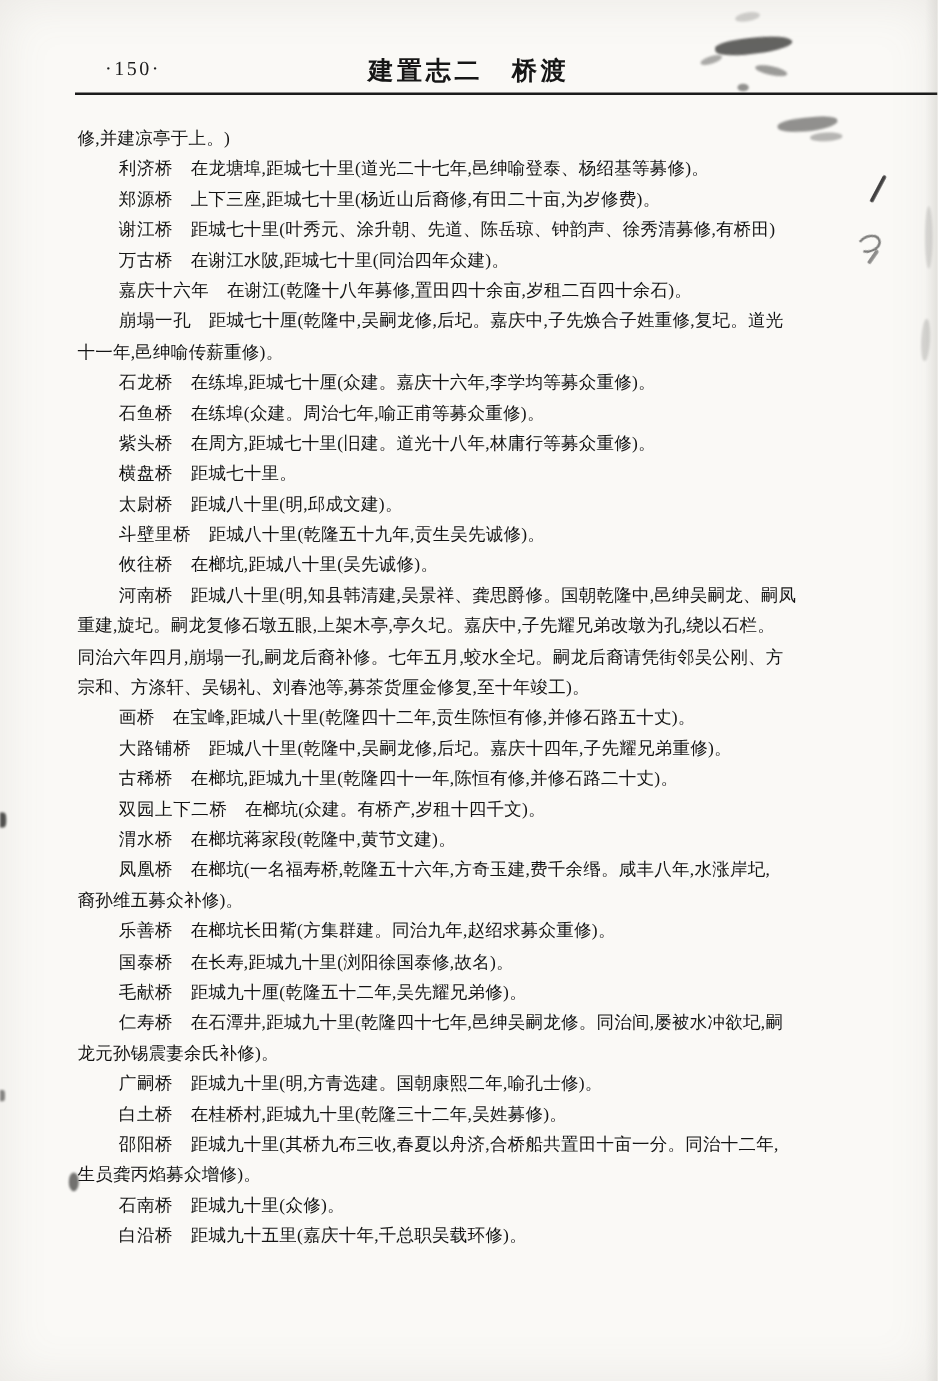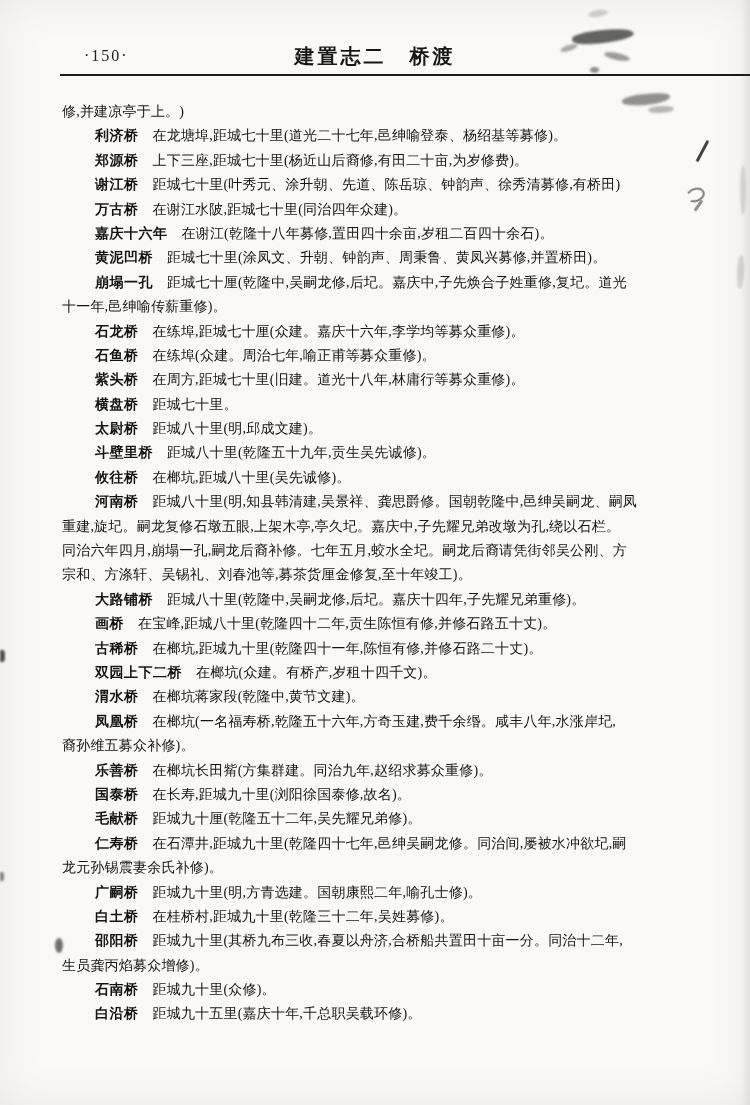--- a/index.html
+++ b/index.html
@@ -33,21 +33,21 @@
   }
   
   .body-text{
     position:absolute;left:62px;top:100px;width:688px;
   }
   p.line{
     margin:0;height:24.4px;line-height:24.4px;
     font-size:14px;white-space:nowrap;color:#141414;
   }
   p.line.entry{padding-left:33px;}
-  .bname{font-weight:bold;margin-right:14px;letter-spacing:.5px;}
+  .bname{font-weight:normal;margin-right:14px;letter-spacing:.5px;}
   .btext{letter-spacing:.2px;}
   
   .smudge{position:absolute;background:#2a2a28;border-radius:50%;filter:blur(1px);}
   .stroke{position:absolute;background:#222;border-radius:2px;filter:blur(.4px);}
   .curl{
     position:absolute;width:15px;height:10px;border:2px solid #2b2b2b;
     border-left-color:transparent;border-radius:50%;
     background:transparent;filter:blur(.5px);
   }
   .edge-shade{
@@ -66,36 +66,35 @@
   </div>
   <div class="rule"></div>
 
   <div class="body-text" id="body-lines">
       <p class="line"><span class="btext">修,并建凉亭于上。)</span></p>
       <p class="line entry"><span class="bname">利济桥</span><span class="btext">在龙塘埠,距城七十里(道光二十七年,邑绅喻登泰、杨绍基等募修)。</span></p>
       <p class="line entry"><span class="bname">郑源桥</span><span class="btext">上下三座,距城七十里(杨近山后裔修,有田二十亩,为岁修费)。</span></p>
       <p class="line entry"><span class="bname">谢江桥</span><span class="btext">距城七十里(叶秀元、涂升朝、先道、陈岳琼、钟韵声、徐秀清募修,有桥田)</span></p>
       <p class="line entry"><span class="bname">万古桥</span><span class="btext">在谢江水陂,距城七十里(同治四年众建)。</span></p>
       <p class="line entry"><span class="bname">嘉庆十六年</span><span class="btext">在谢江(乾隆十八年募修,置田四十余亩,岁租二百四十余石)。</span></p>
-      <p class="line entry"><span class="bname">黄泥凹桥</span><span class="btext">距城七十里(涂凤文、升朝、钟韵声、周秉鲁、黄凤兴募修,并置桥田)。</span></p>
       <p class="line entry"><span class="bname">崩塌一孔</span><span class="btext">距城七十厘(乾隆中,吴嗣龙修,后圮。嘉庆中,子先焕合子姓重修,复圮。道光</span></p>
       <p class="line"><span class="btext">十一年,邑绅喻传薪重修)。</span></p>
       <p class="line entry"><span class="bname">石龙桥</span><span class="btext">在练埠,距城七十厘(众建。嘉庆十六年,李学均等募众重修)。</span></p>
       <p class="line entry"><span class="bname">石鱼桥</span><span class="btext">在练埠(众建。周治七年,喻正甫等募众重修)。</span></p>
       <p class="line entry"><span class="bname">紫头桥</span><span class="btext">在周方,距城七十里(旧建。道光十八年,林庸行等募众重修)。</span></p>
       <p class="line entry"><span class="bname">横盘桥</span><span class="btext">距城七十里。</span></p>
       <p class="line entry"><span class="bname">太尉桥</span><span class="btext">距城八十里(明,邱成文建)。</span></p>
       <p class="line entry"><span class="bname">斗壁里桥</span><span class="btext">距城八十里(乾隆五十九年,贡生吴先诚修)。</span></p>
       <p class="line entry"><span class="bname">攸往桥</span><span class="btext">在榔坑,距城八十里(吴先诚修)。</span></p>
       <p class="line entry"><span class="bname">河南桥</span><span class="btext">距城八十里(明,知县韩清建,吴景祥、龚思爵修。国朝乾隆中,邑绅吴嗣龙、嗣凤</span></p>
       <p class="line"><span class="btext">重建,旋圮。嗣龙复修石墩五眼,上架木亭,亭久圮。嘉庆中,子先耀兄弟改墩为孔,绕以石栏。</span></p>
       <p class="line"><span class="btext">同治六年四月,崩塌一孔,嗣龙后裔补修。七年五月,蛟水全圮。嗣龙后裔请凭街邻吴公刚、方</span></p>
       <p class="line"><span class="btext">宗和、方涤轩、吴锡礼、刘春池等,募茶货厘金修复,至十年竣工)。</span></p>
+      <p class="line entry"><span class="bname">画桥</span><span class="btext">在宝峰,距城八十里(乾隆四十二年,贡生陈恒有修,并修石路五十丈)。</span></p>
       <p class="line entry"><span class="bname">大路铺桥</span><span class="btext">距城八十里(乾隆中,吴嗣龙修,后圮。嘉庆十四年,子先耀兄弟重修)。</span></p>
-      <p class="line entry"><span class="bname">画桥</span><span class="btext">在宝峰,距城八十里(乾隆四十二年,贡生陈恒有修,并修石路五十丈)。</span></p>
       <p class="line entry"><span class="bname">古稀桥</span><span class="btext">在榔坑,距城九十里(乾隆四十一年,陈恒有修,并修石路二十丈)。</span></p>
       <p class="line entry"><span class="bname">双园上下二桥</span><span class="btext">在榔坑(众建。有桥产,岁租十四千文)。</span></p>
       <p class="line entry"><span class="bname">渭水桥</span><span class="btext">在榔坑蒋家段(乾隆中,黄节文建)。</span></p>
       <p class="line entry"><span class="bname">凤凰桥</span><span class="btext">在榔坑(一名福寿桥,乾隆五十六年,方奇玉建,费千余缗。咸丰八年,水涨岸圮,</span></p>
       <p class="line"><span class="btext">裔孙维五募众补修)。</span></p>
       <p class="line entry"><span class="bname">乐善桥</span><span class="btext">在榔坑长田觜(方集群建。同治九年,赵绍求募众重修)。</span></p>
       <p class="line entry"><span class="bname">国泰桥</span><span class="btext">在长寿,距城九十里(浏阳徐国泰修,故名)。</span></p>
       <p class="line entry"><span class="bname">毛献桥</span><span class="btext">距城九十厘(乾隆五十二年,吴先耀兄弟修)。</span></p>
       <p class="line entry"><span class="bname">仁寿桥</span><span class="btext">在石潭井,距城九十里(乾隆四十七年,邑绅吴嗣龙修。同治间,屡被水冲欲圮,嗣</span></p>
       <p class="line"><span class="btext">龙元孙锡震妻余氏补修)。</span></p>

